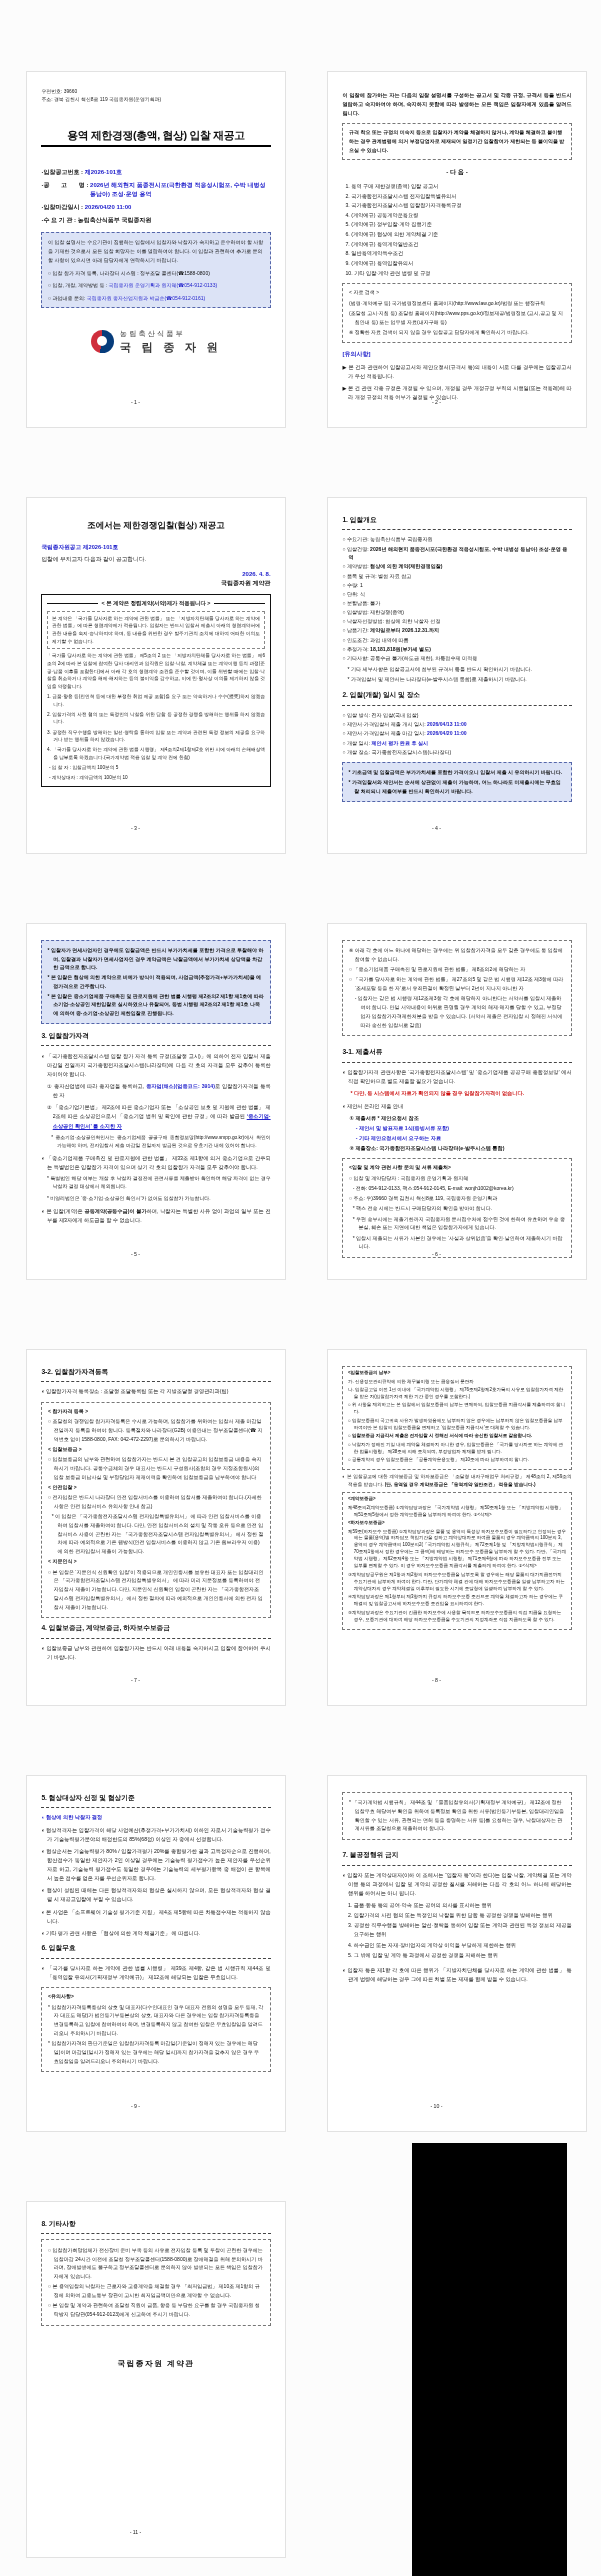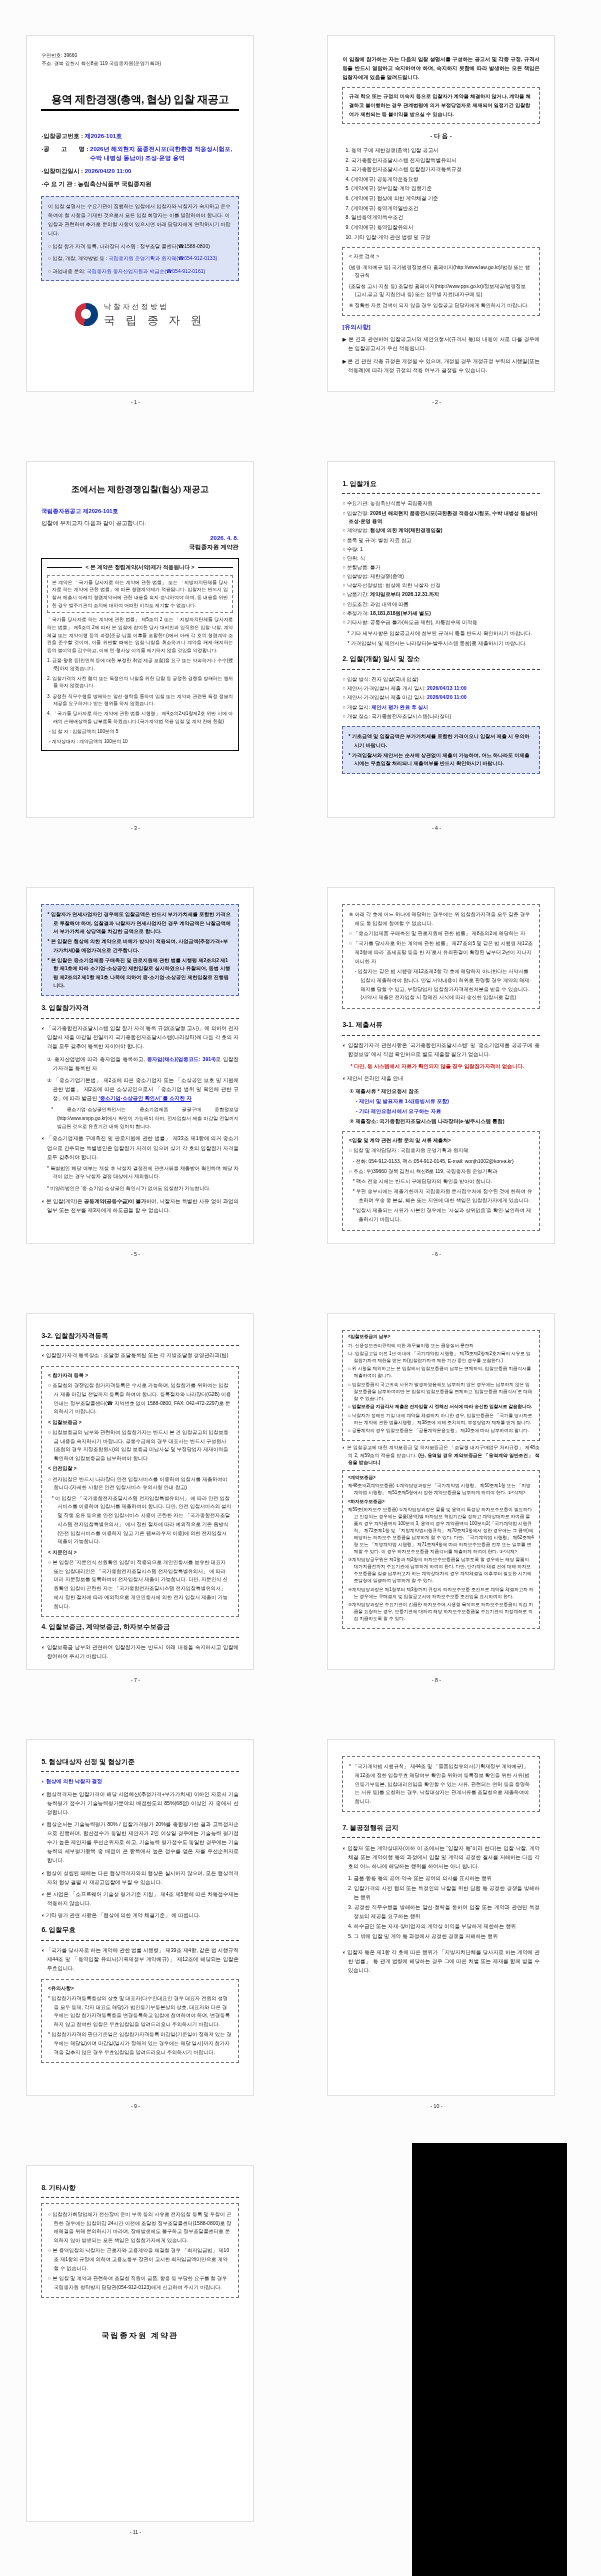--- a/index.html
+++ b/index.html
@@ -1,19 +1,19 @@
 <!DOCTYPE html>
 <html style="font-size:8.2px"><head>
 <meta charset="utf-8">
 <style>
   html,body{margin:0;padding:0;background:#f6f6f6;}
   #canvas{position:relative;width:602px;height:2730px;background:#fcfcfc;
     font-family:"Liberation Sans","DejaVu Sans",sans-serif;color:#111;}
-  .page{position:absolute;width:228px;height:357px;background:#fff;border:0.5px solid #e2e2e2;
-    box-sizing:border-box;padding:15.5px 14.4px;overflow:hidden;}
+  .page{position:absolute;width:260px;height:357px;background:#fff;border:0.5px solid #e2e2e2;
+    box-sizing:border-box;padding:15.5px 14.4px;overflow:hidden;margin-top:36px;}
   .pagenum{position:absolute;width:219px;text-align:center;font-size:5.2px;color:#222;}
   .black-region{position:absolute;left:412px;top:2143px;width:155px;height:578px;background:#000;}
 
   .meta{font-size:4.9px;line-height:1.7;color:#222;}
   .title1{margin-top:25px;text-align:center;font-size:10.8px;font-weight:800;letter-spacing:-0.3px;
     padding-bottom:2.1px;border-bottom:2.1px double #000;}
   .fields{margin-top:20.6px;font-size:6px;font-weight:700;}
   .fieldrow{display:flex;margin:4.1px 0;line-height:1.5;}
   .fl{white-space:pre;}
   .fv{color:#2222cc;flex:1;}
@@ -25,21 +25,21 @@
   .blue{color:#2222cc;}
   .red{color:#cc1111;font-weight:700;}
   .b{font-weight:700;}
   .u{text-decoration:underline;}
 
   .logo{margin-top:20.6px;display:flex;align-items:center;justify-content:center;gap:6.2px;}
   .emblem{position:relative;width:23px;height:23px;border-radius:50%;
     background:conic-gradient(from 210deg,#cf2e3c 0 150deg,#063c7b 150deg 345deg,#cf2e3c 345deg 360deg);}
   .emblem::after{content:"";position:absolute;left:26%;top:24%;width:46%;height:46%;border-radius:50%;background:#fff;}
   .logotext .l1{font-size:7.2px;color:#3a3a3a;letter-spacing:2.1px;}
-  .logotext .l2{font-size:11.3px;font-weight:400;color:#3a3a3a;letter-spacing:3.6px;margin-top:1px;}
+  .logotext .l2{font-size:11.3px;font-weight:700;color:#3a3a3a;letter-spacing:3.6px;margin-top:1px;}
 
   .p{font-size:5.2px;line-height:1.75;text-align:justify;margin:3.1px 0;}
   .hang{padding-left:5.7px;text-indent:-5.7px;}
   .dotbox{border:0.5px dashed #777;padding:4.1px 5.7px;margin:5.2px 0;font-size:5px;line-height:1.75;}
   .dotbox .hang{margin:1.5px 0;}
   .daum{text-align:center;font-size:6.2px;font-weight:700;margin:8.2px 0 5.2px;}
   .doclist div{line-height:1.85;font-size:5.2px;padding-left:3.1px;}
   .notetitle{color:#2222cc;font-weight:700;font-size:6px;margin-top:7.2px;}
 
   .h{font-size:6.7px;font-weight:800;margin-top:2.1px;}
@@ -104,21 +104,21 @@
       <div class="nb-item hang">
         <span>○ 입찰, 개찰, 계약방법 등 : </span><span class="blue">국립종자원 운영기획과 원지혜(☎054-912-0133)</span>
       </div>
       <div class="nb-item hang">
         <span>○ 과업내용 문의: </span><span class="blue">국립종자원 종자산업지원과 박금순(☎054-912-0161)</span>
       </div>
     </div>
     <div class="logo">
       <div class="emblem"></div>
       <div class="logotext">
-        <div class="l1">낙찰자선정방법</div>
+        <div class="l1">농림축산식품부</div>
         <div class="l2">국 립 종 자 원</div>
       </div>
     </div>
   </div>
   <div class="pagenum" style="left:26px;top:399px;">- 1 -</div>
 
   <div class="page" style="left:327px;top:35px;">
     <div class="p b">이 입찰에 참가하는 자는 다음의 입찰 설명서를 구성하는 공고서 및 각종 규정, 규격서 등을 반드시 열람하고 숙지하여야 하며, 숙지하지 못함에 따라 발생하는 모든 책임은 입찰자에게 있음을 알려드립니다.</div>
     <div class="dotbox b">규격 착오 또는 규정의 미숙지 등으로 입찰자가 계약을 체결하지 않거나, 계약을 체결하고 불이행하는 경우 관계법령에 의거 부정당업자로 제재되어 일정기간 입찰참여가 제한되는 등 불이익을 받으실 수 있습니다.</div>
     <div class="daum">-  다     음  -</div>

